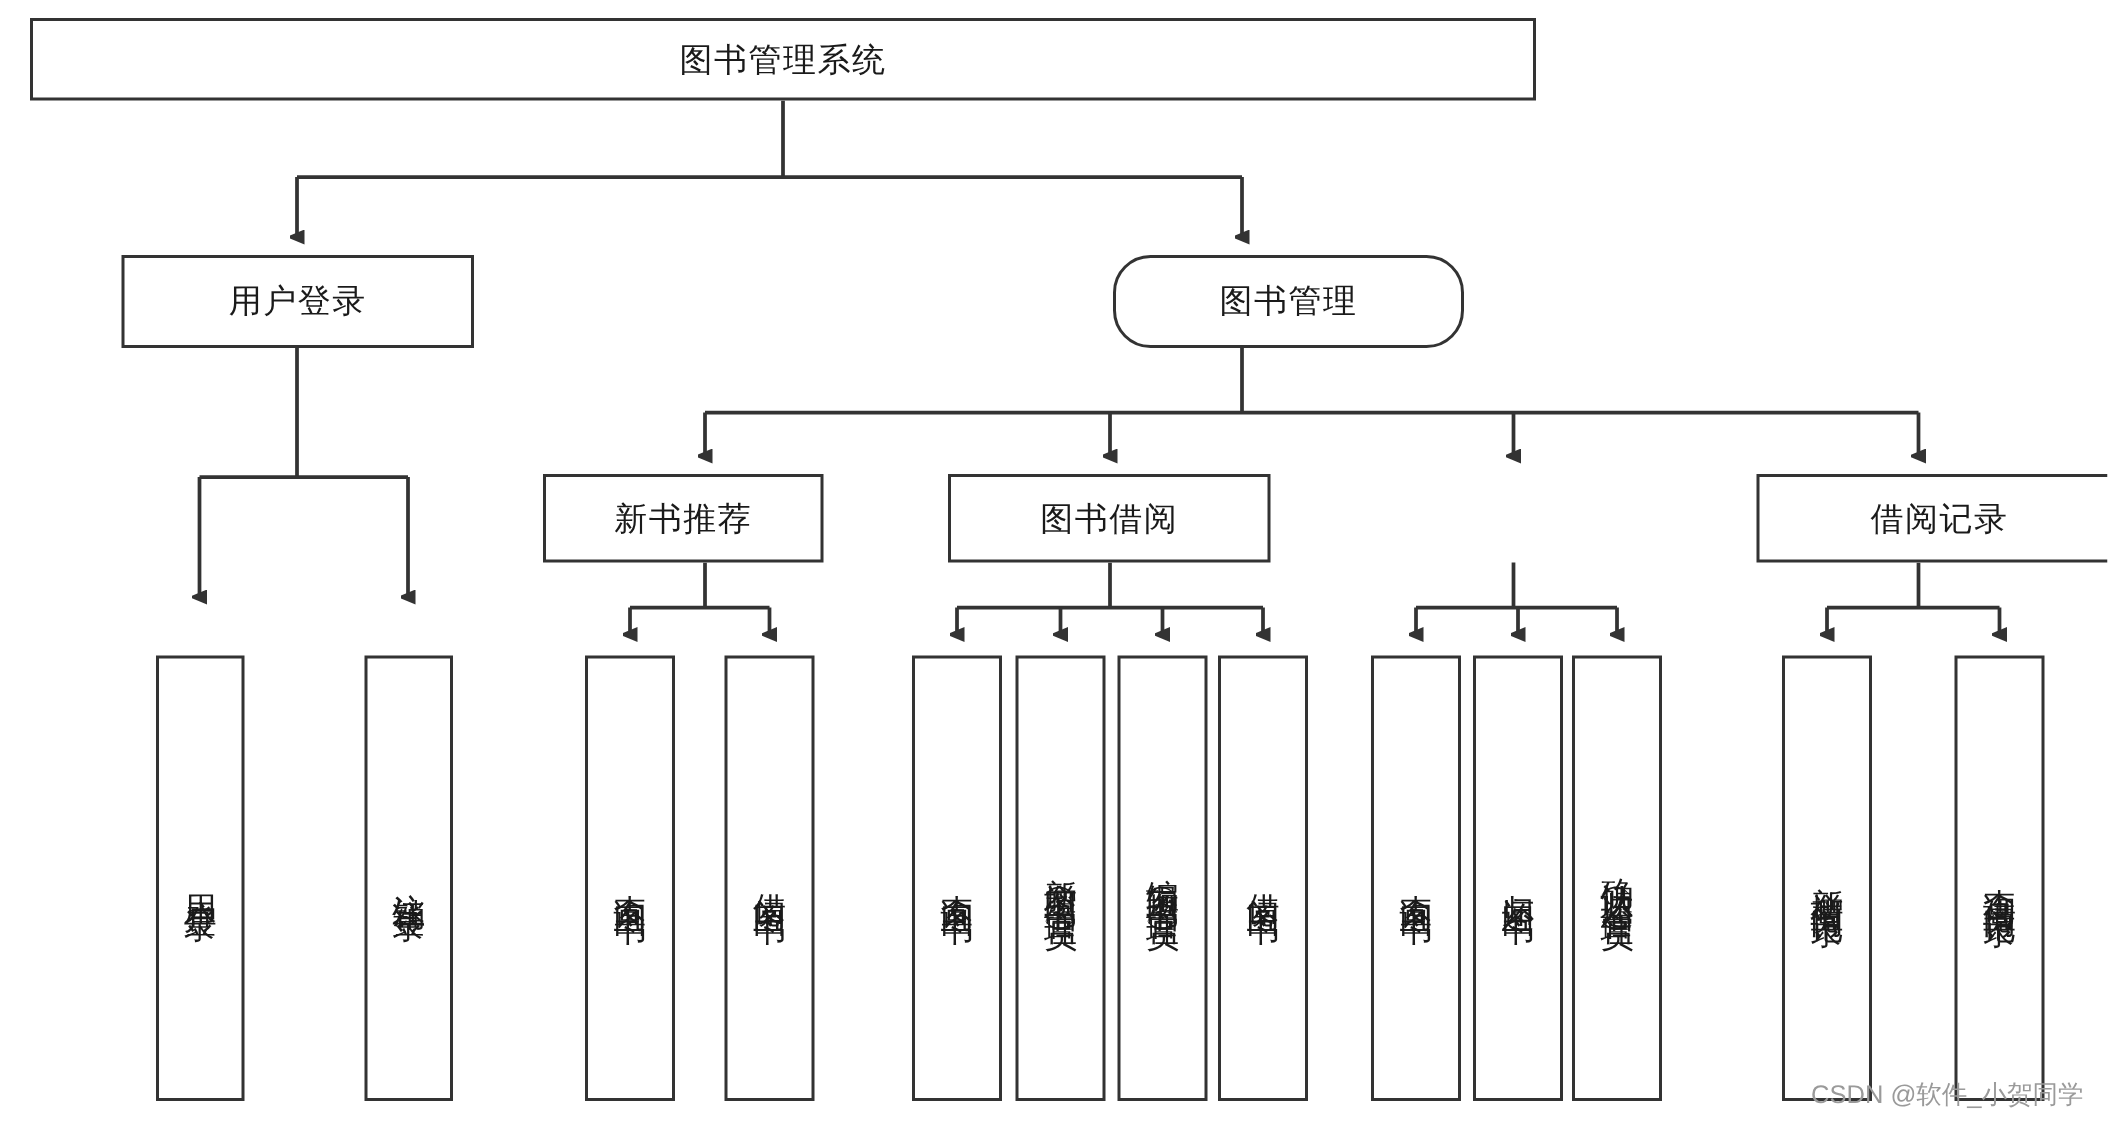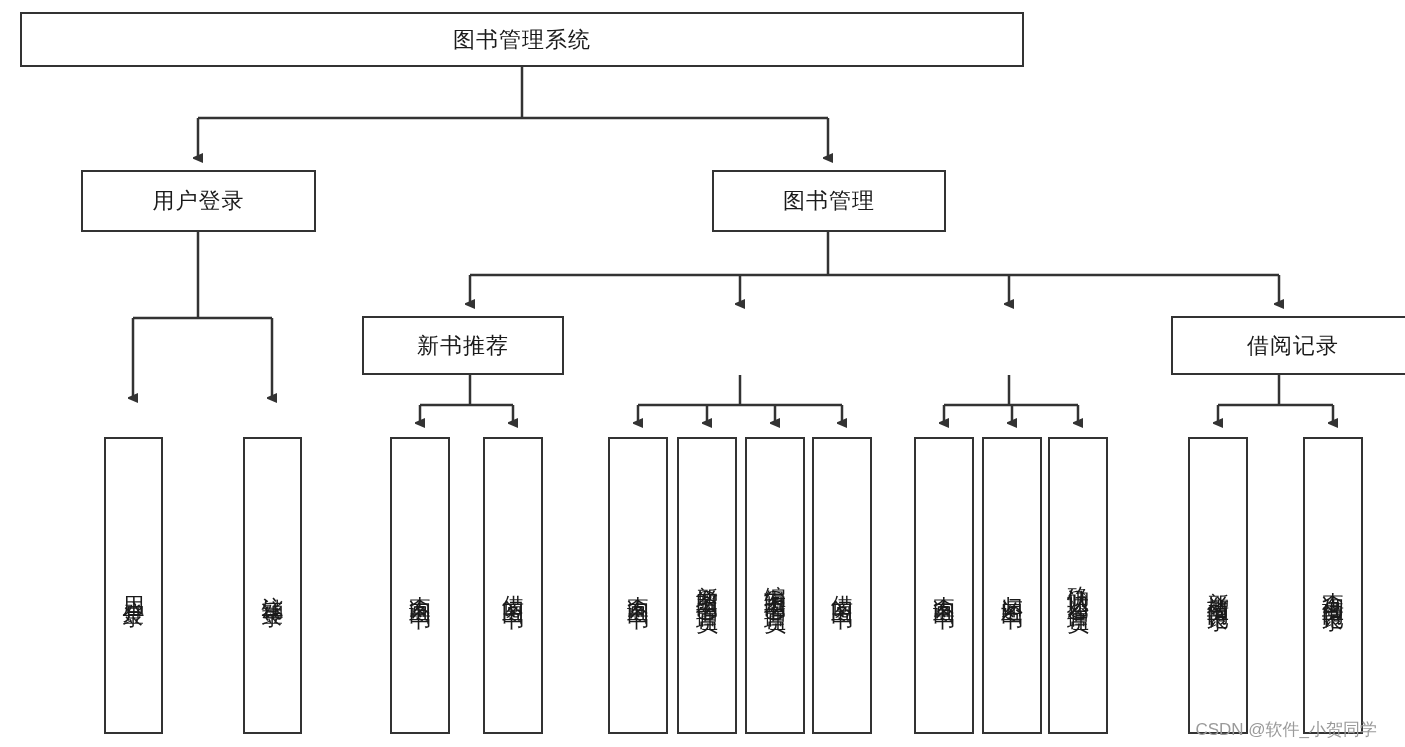--- a/index.html
+++ b/index.html
@@ -48,21 +48,21 @@
     line-height: 1;
     padding: 6px 0;
     white-space: nowrap;
   }
   .node.vertical > span {
     writing-mode: vertical-rl;
     text-orientation: upright;
   }
   .watermark {
     position: absolute;
-    right: 28px;
+    right: 16px;
     bottom: 6px;
     font-size: 17px;
     color: #9a9a9a;
     z-index: 3;
     white-space: nowrap;
   }
 </style>
 </head>
 <body>
 
@@ -118,26 +118,29 @@
     </g>
   </svg>
 
   <div class="node horizontal" style="left:20px; top:12px; width:1004px; height:55px;">
     <span>图书管理系统</span>
   </div>
 
   <div class="node horizontal" style="left:81px; top:170px; width:235px; height:62px;">
     <span>用户登录</span>
   </div>
-  <div class="node horizontal" style="left:712px; top:170px; width:234px; height:62px;">
+  <div class="node horizontal" style="left:742px; top:170px; width:234px; height:62px;border-radius:25px;">
     <span>图书管理</span>
   </div>
 
-  <div class="node horizontal" style="left:362px; top:316px; width:202px; height:59px;">
+  <div class="node horizontal" style="left:362px; top:316px; width:187px; height:59px;">
     <span>新书推荐</span>
+  </div>
+  <div class="node horizontal" style="left:632px; top:316px; width:215px; height:59px;">
+    <span>图书借阅</span>
   </div>
   <div class="node horizontal" style="left:1171px; top:316px; width:244px; height:59px;">
     <span>借阅记录</span>
   </div>
 
   <div class="node vertical" style="left:104px; top:437px; width:59px; height:297px;">
     <span>用户登录</span>
   </div>
   <div class="node vertical" style="left:243px; top:437px; width:59px; height:297px;">
     <span>注销登录</span>

